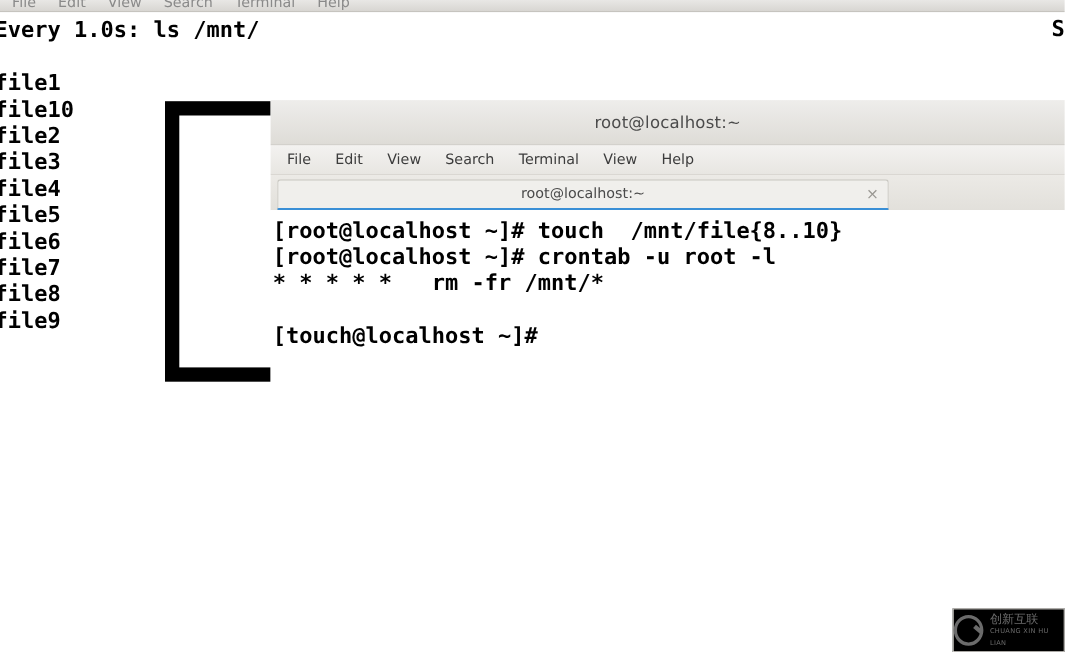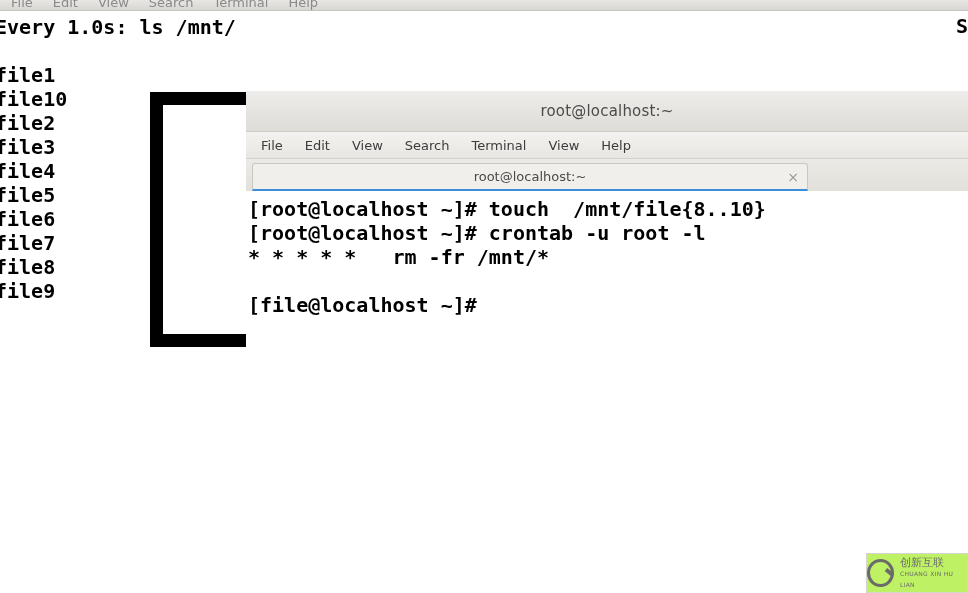--- a/index.html
+++ b/index.html
@@ -144,21 +144,21 @@
     letter-spacing: 0px;
   }
 
   
   .watermark {
     position: absolute;
     right: 0;
     bottom: 0;
     width: 100px;
     height: 38px;
-    background: #bef264;
+    background: #000000;
     border: 1px solid #d6d4cf;
     display: flex;
     align-items: center;
     justify-content: center;
     gap: 6px;
   }
   .wm-ring {
     width: 22px; height: 22px;
     border: 3px solid #6b6b6b;
     border-radius: 50%;
@@ -227,21 +227,21 @@
   <div class="fg-tabbar">
     <div class="fg-tab">
       <span>root@localhost:~</span>
       <span class="close">×</span>
     </div>
   </div>
   <div class="fg-termbody"><span>[root@localhost ~]# touch  /mnt/file{8..10}</span>
 <span>[root@localhost ~]# crontab -u root -l</span>
 <span>* * * * *   rm -fr /mnt/*</span>
 <span></span>
-<span>[file@localhost ~]# </span></div>
+<span>[touch@localhost ~]# </span></div>
 </div>
 
 <div class="watermark">
   <div class="wm-ring"></div>
   <div class="wm-text">
     <div>创新互联</div>
     <div style="font-size:6px; letter-spacing:0.3px;">CHUANG XIN HU LIAN</div>
   </div>
 </div>
 

